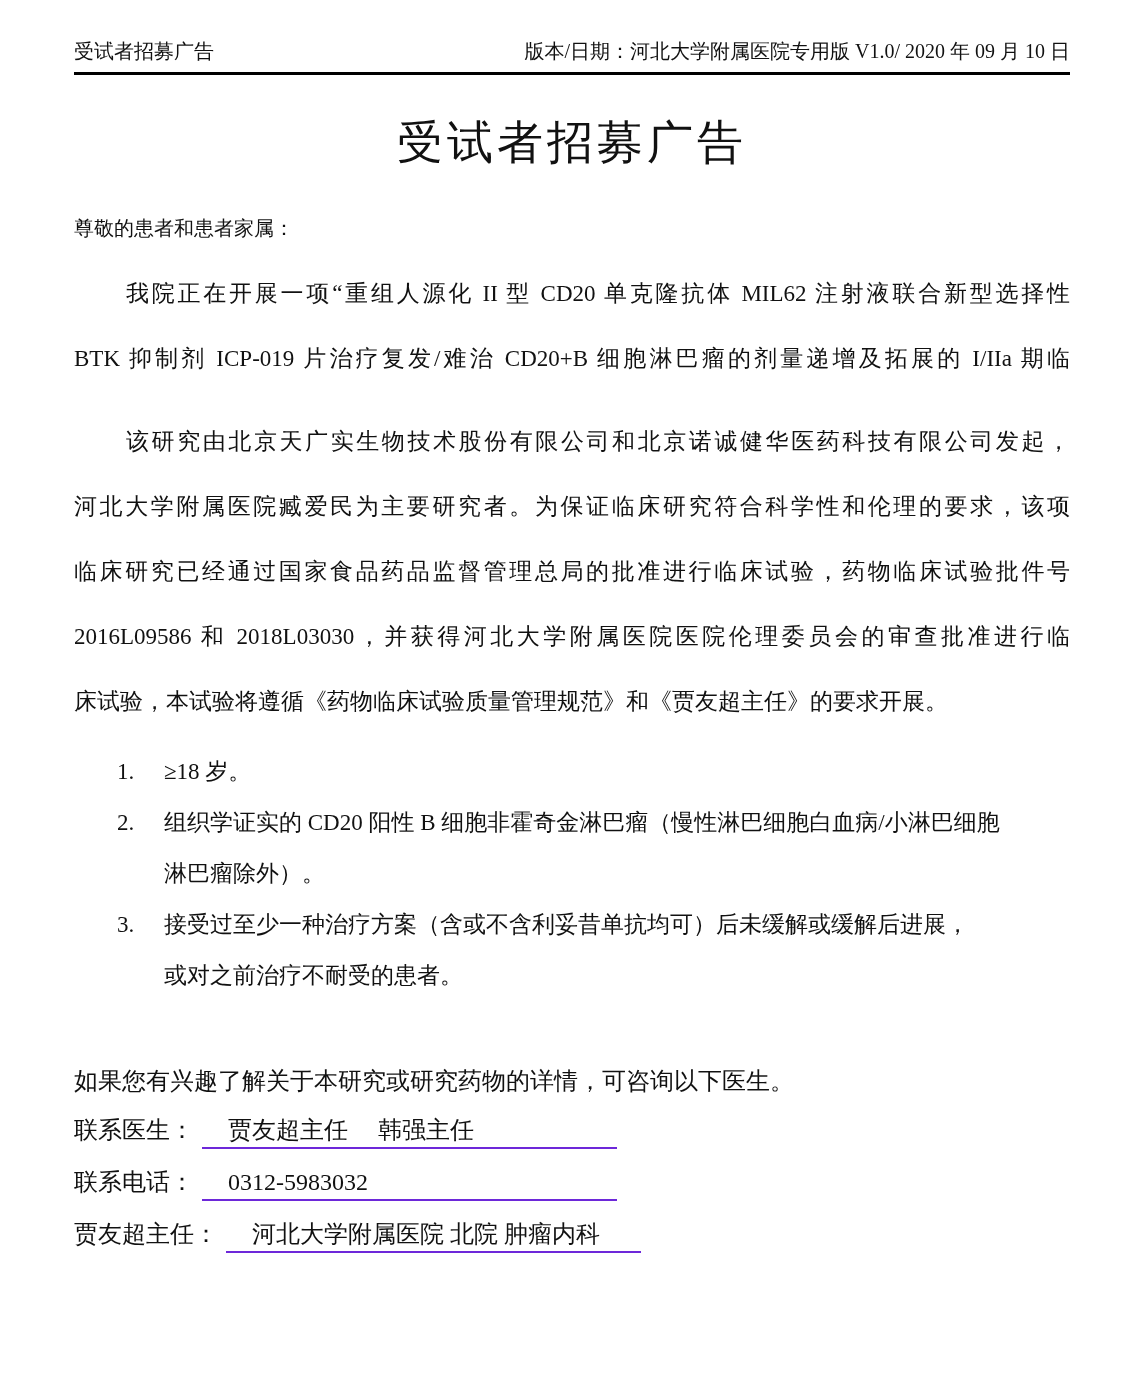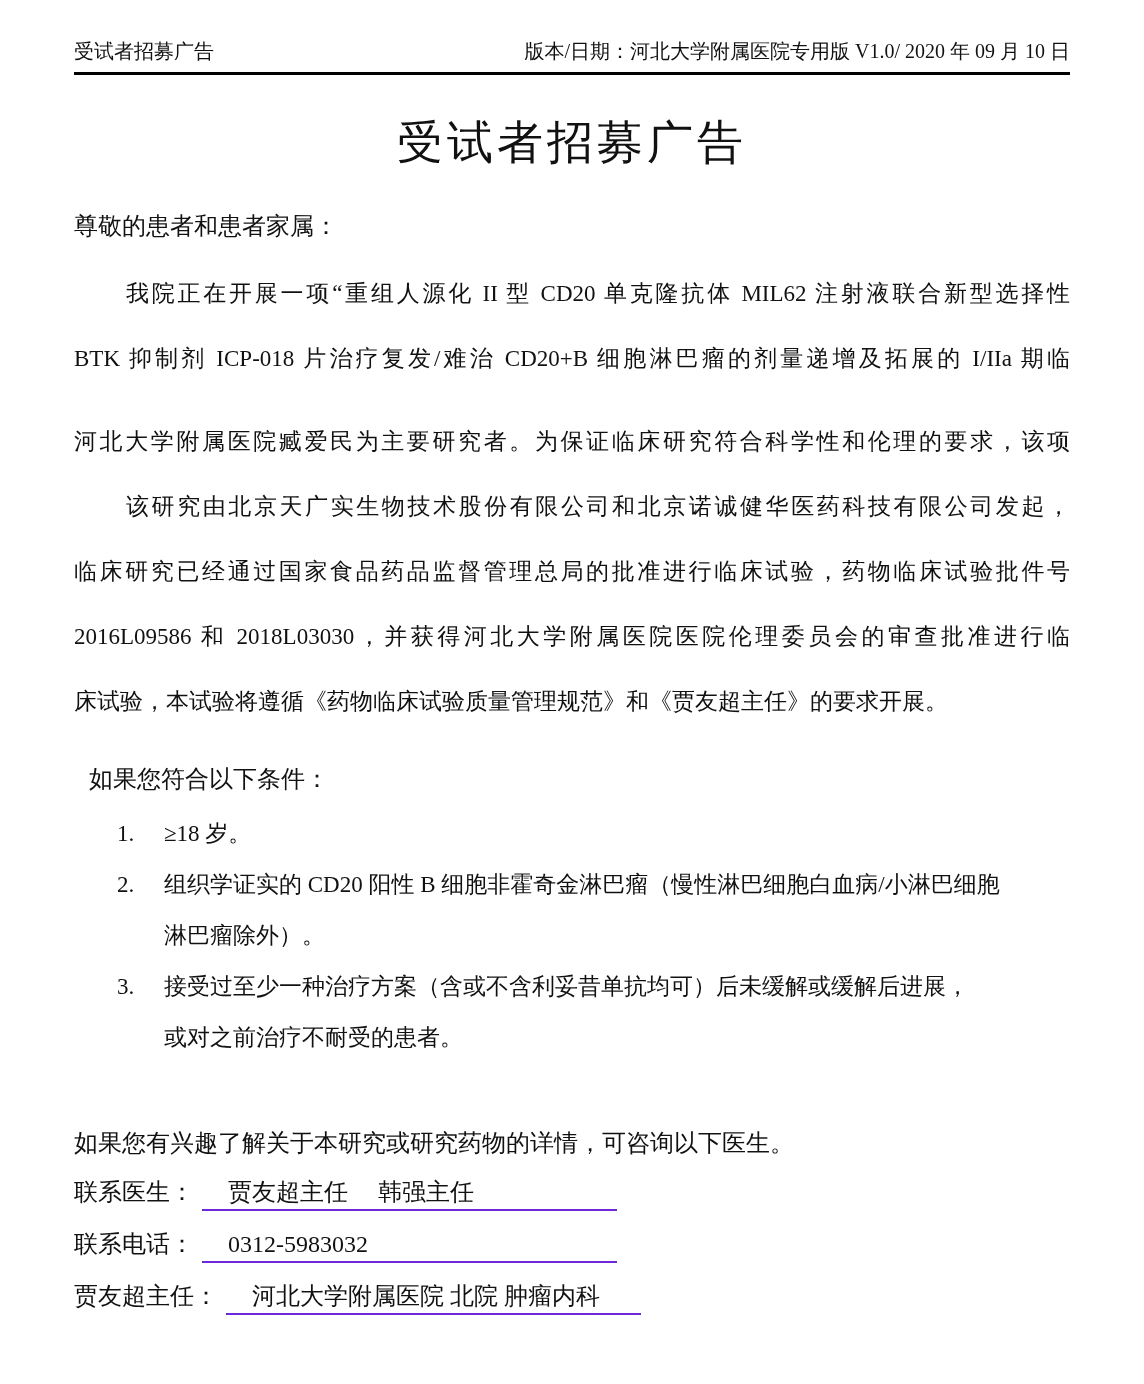--- a/index.html
+++ b/index.html
@@ -34,23 +34,22 @@
     margin: 42px 0 0 0;
     text-align: center;
     font-size: 46px;
     font-weight: 500;
     letter-spacing: 4px;
     line-height: 52px;
   }
   
   .salutation {
     margin: 44px 0 0 0;
-    font-size: 24px;
+    font-size: 20px;
     line-height: 30px;
-    font-family: Liberation Mono, monospace;
   }
   .para { margin-top: 18px; }
   .para .line {
     font-size: 23px;
     height: 65px;
     line-height: 65px;
     white-space: nowrap;
   }
   .para .jline {
     text-align: justify;
@@ -119,32 +118,31 @@
     <span>受试者招募广告</span>
     <span>版本/日期：河北大学附属医院专用版 V1.0/ 2020 年 09 月 10 日</span>
   </div>
 
   <h1 class="doc-title">受试者招募广告</h1>
 
   <p class="salutation">尊敬的患者和患者家属：</p>
 
   <div class="para">
     <div class="line jline indent">我院正在开展一项“重组人源化 II 型 CD20 单克隆抗体 MIL62 注射液联合新型选择性</div>
-    <div class="line jline">BTK 抑制剂 ICP-018 片治疗复发/难治 CD20+B 细胞淋巴瘤的剂量递增及拓展的 I/IIa 期临</div>
+    <div class="line jline">BTK 抑制剂 ICP-019 片治疗复发/难治 CD20+B 细胞淋巴瘤的剂量递增及拓展的 I/IIa 期临</div>
   </div>
 
   <div class="para">
+    <div class="line jline indent">该研究由北京天广实生物技术股份有限公司和北京诺诚健华医药科技有限公司发起，</div>
     <div class="line jline">河北大学附属医院臧爱民为主要研究者。为保证临床研究符合科学性和伦理的要求，该项</div>
-    <div class="line jline indent">该研究由北京天广实生物技术股份有限公司和北京诺诚健华医药科技有限公司发起，</div>
     <div class="line jline">临床研究已经通过国家食品药品监督管理总局的批准进行临床试验，药物临床试验批件号</div>
     <div class="line jline">2016L09586  和 2018L03030，并获得河北大学附属医院医院伦理委员会的审查批准进行临</div>
     <div class="line">床试验，本试验将遵循《药物临床试验质量管理规范》和《贾友超主任》的要求开展。</div>
   </div>
 
-  <p class="cond-intro">如果您符合以下条件：</p>
 
   <div class="cond-list">
 
     <div class="cond-item">
       <span class="cond-num">1.</span>
       <div class="cond-text">
         <div class="line">≥18 岁。</div>
       </div>
     </div>
 

